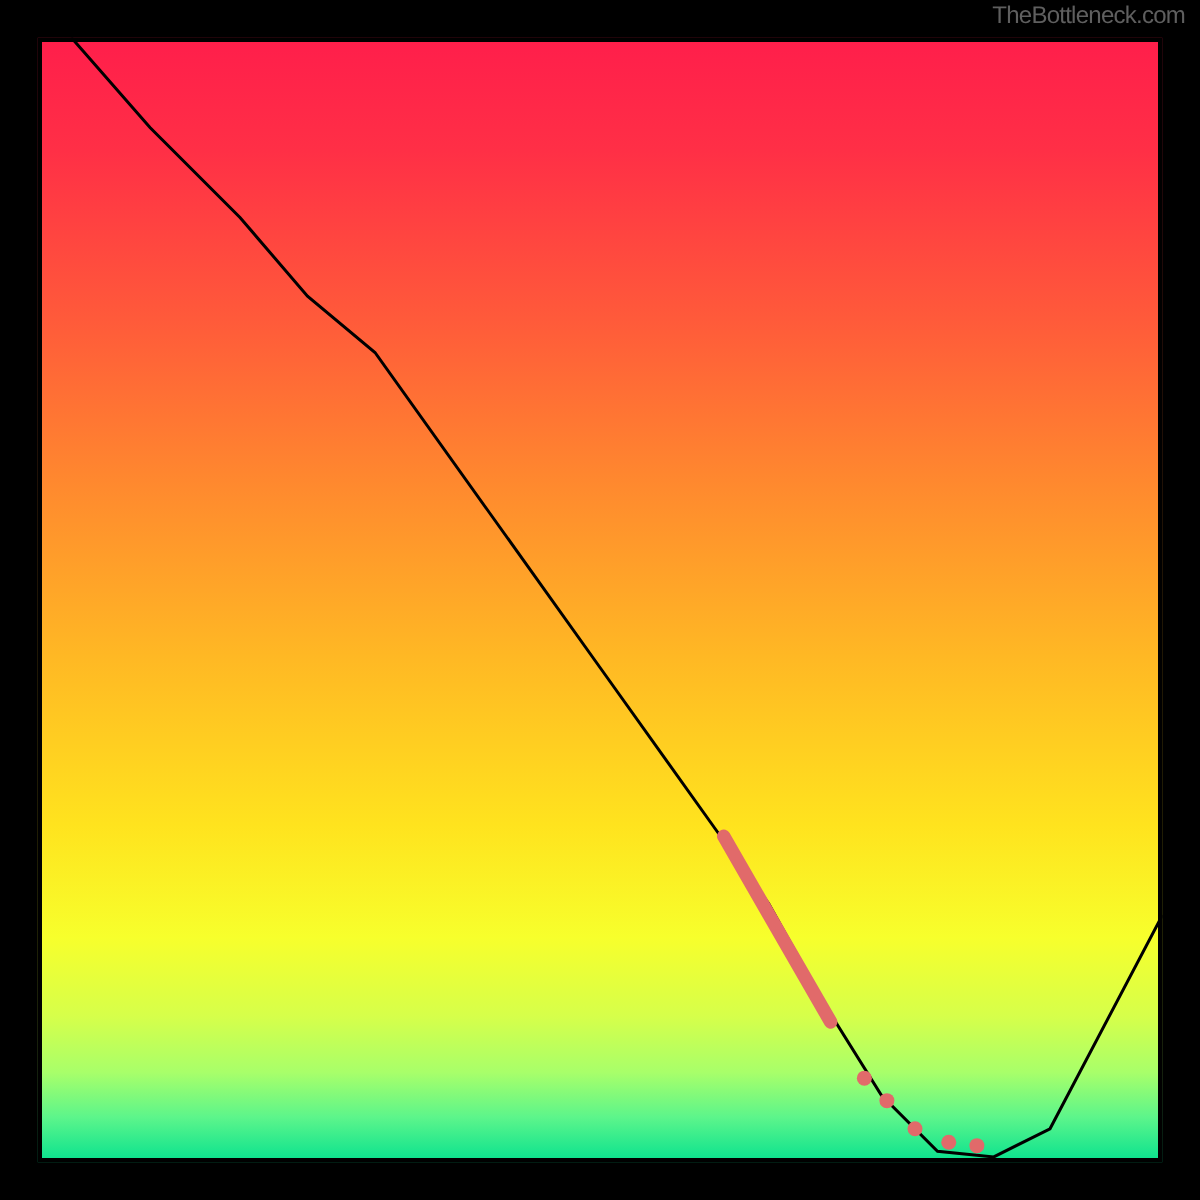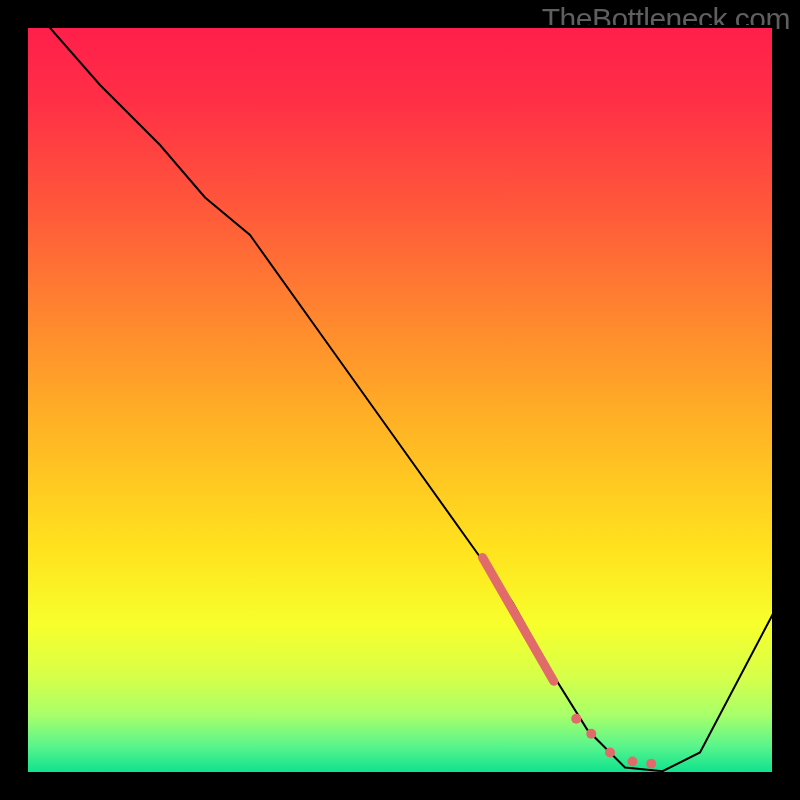--- a/index.html
+++ b/index.html
@@ -42,21 +42,21 @@
     top: 0;
     width: 750px;
     height: 750px;
     pointer-events: none;
   }
   #watermark {
     position: absolute;
     top: 2px;
     right: 10px;
     color: #5f5f5f;
-    font-size: 30px;
+    font-size: 16px;
     font-weight: 500;
     letter-spacing: -0.5px;
     user-select: none;
   }
 </style>
 </head>
 <body>
 
 <div id="watermark">TheBottleneck.com</div>
 

